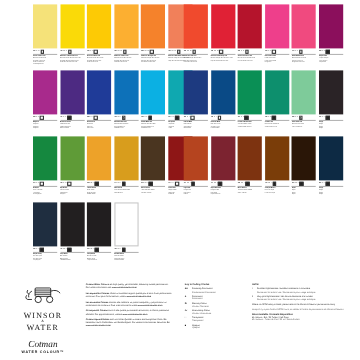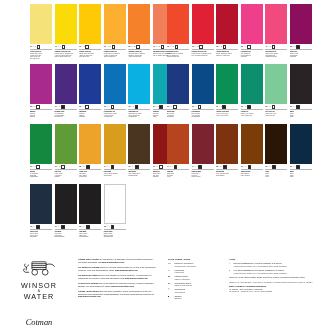--- a/index.html
+++ b/index.html
@@ -41,23 +41,23 @@
   .codeline .num{font-weight:bold;}
   .sq{display:inline-block;width:1.6px;height:1.6px;border:0.3px solid #333;}
   .sq.fill{background:#222;}
   .nm{font-weight:bold;display:block;color:#111;}
   .tr{display:block;color:#4a4a4a;}
 
   
   .bottom{position:absolute;left:0;top:252px;width:327px;height:75px;}
   .logo{position:absolute;left:8px;top:6px;width:62px;text-align:center;color:#111;}
   .carriage{width:44px;height:19px;margin:0 auto 1px;}
-  .wn{font-family:Liberation Sans, sans-serif;font-size:7.2px;letter-spacing:1.1px;line-height:8px;}
+  .wn{font-family:Liberation Serif, serif;font-size:7.2px;letter-spacing:1.1px;line-height:8px;}
   .amp{font-family:"Liberation Serif", serif;font-size:3px;line-height:3.2px;}
-  .cotman{font-family:"Liberation Serif", serif;font-style:italic;font-size:8.4px;line-height:9.5px;margin-top:17px;}
+  .cotman{font-family:"Liberation Serif", serif;font-style:italic;font-size:8.4px;line-height:9.5px;margin-top:6px;}
   .wcol{font-size:3.2px;letter-spacing:0.75px;font-weight:bold;margin-top:0.5px;}
 
   .blurb{position:absolute;left:78px;top:6px;width:78px;}
   .blurb p{margin:0 0 2.6px 0;font-size:1.95px;line-height:2.7px;color:#222;}
   .blurb b{font-weight:bold;}
   .blurb .url{font-weight:bold;}
 
   .legend{position:absolute;left:168px;top:6px;width:56px;}
   .legend h4{margin:0 0 1.6px 0;font-size:2.1px;line-height:2.6px;font-weight:bold;color:#111;}
   .legend .it{display:flex;gap:1.6px;margin-bottom:1.5px;}

